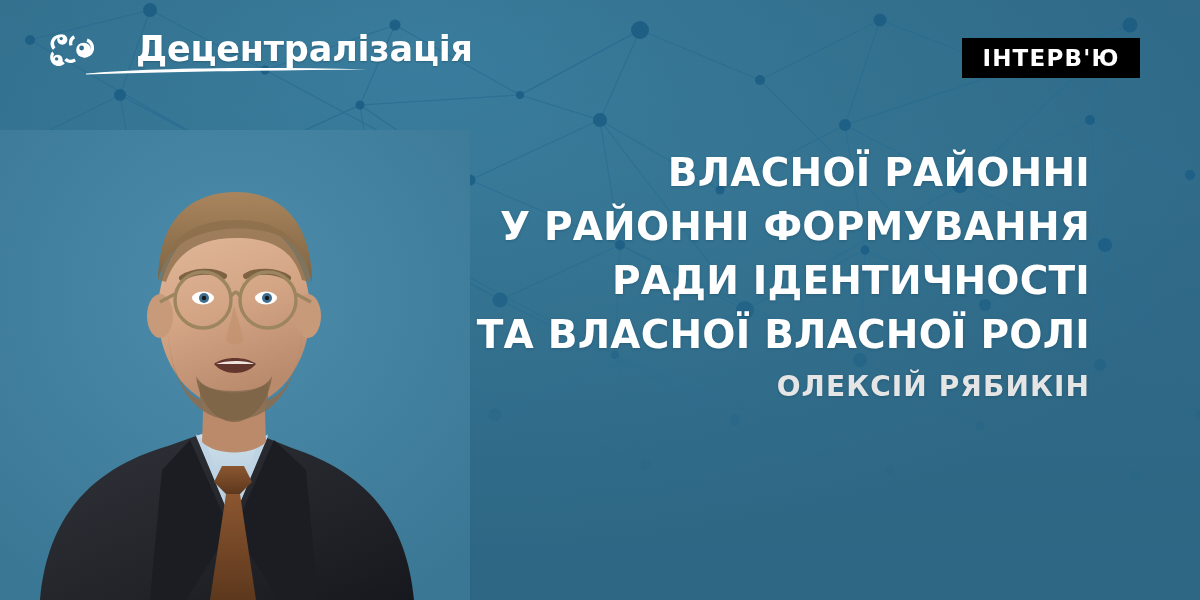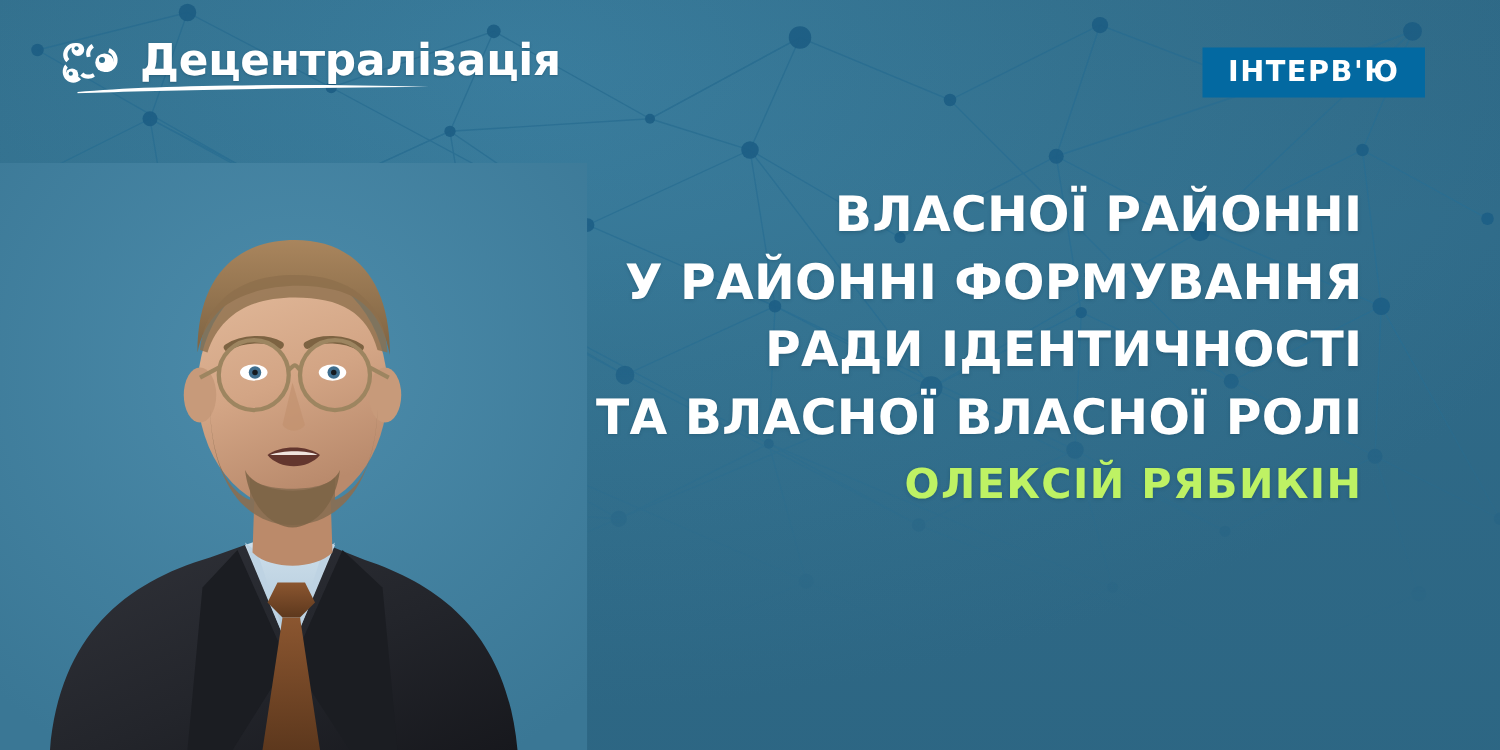--- a/index.html
+++ b/index.html
@@ -35,37 +35,37 @@
     background:linear-gradient(to bottom, rgba(20,60,80,.06) 0%, rgba(20,60,80,0) 30%, rgba(25,70,92,.10) 100%);
   }
 
   
   .logo{
     position:absolute; left:42px; top:28px;
     display:flex; align-items:center; gap:10px;
     z-index:7;
   }
   .logo-mark{ width:60px; height:50px; flex:0 0 auto; }
-  .logo-textwrap{ position:relative; padding-bottom:7px; }
+  .logo-textwrap{ position:relative; padding-bottom:7px;margin-left:24px; }
   .logo-text{
     font-size:35px; font-weight:700; color:#ffffff;
     letter-spacing:-.2px; line-height:1;
     font-family:"DejaVu Sans", sans-serif;
     white-space:nowrap;
     text-shadow:0 1px 2px rgba(10,45,62,.30);
   }
   .logo-swoosh{
     position:absolute; left:-52px; bottom:-1px; width:285px; height:9px;
   }
 
   
   .badge{
     position:absolute; left:962px; top:38px;
     width:178px; height:40px;
-    background:#0369a1;
+    background:#000000;
     display:flex; align-items:center; justify-content:center;
     z-index:7;
   }
   .badge-label{
     color:#ffffff; font-size:23px; font-weight:700;
     letter-spacing:1.2px;
     font-family:"DejaVu Sans", sans-serif;
   }
 
   
@@ -90,22 +90,22 @@
     font-weight:700;
     line-height:54px;
     letter-spacing:.2px;
     white-space:nowrap;
     font-family:"DejaVu Sans", sans-serif;
     text-shadow:0 1px 3px rgba(16,55,74,.28);
   }
   .speaker{
     display:block;
     margin-top:4px;
-    color:#bef264;
-    font-size:33px;
+    color:#e5e5e5;
+    font-size:28px;
     font-weight:700;
     line-height:42px;
     letter-spacing:1.1px;
     white-space:nowrap;
     font-family:"DejaVu Sans", sans-serif;
     text-shadow:0 1px 3px rgba(16,55,74,.30);
   }
 </style>
 </head>
 <body>

